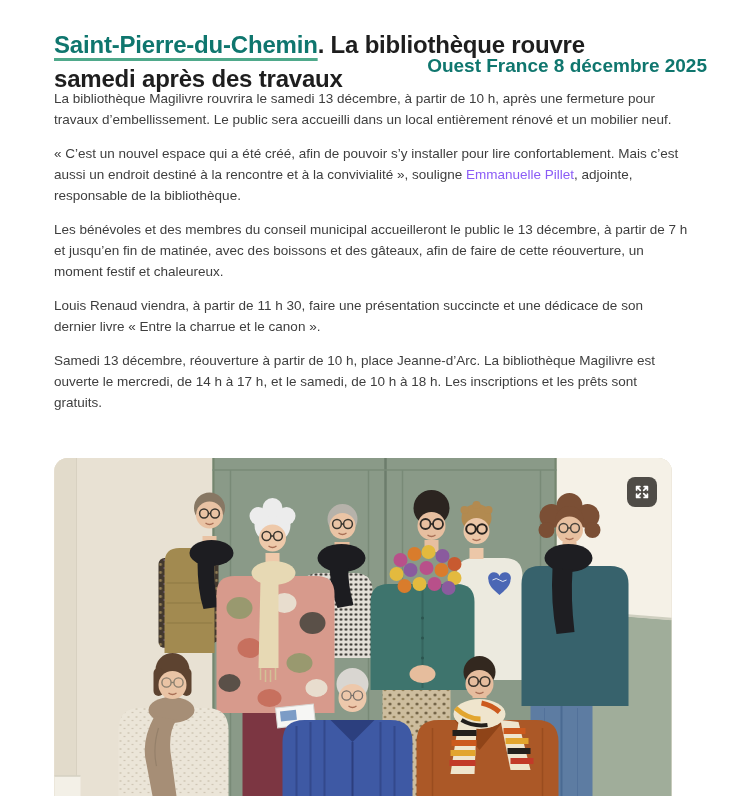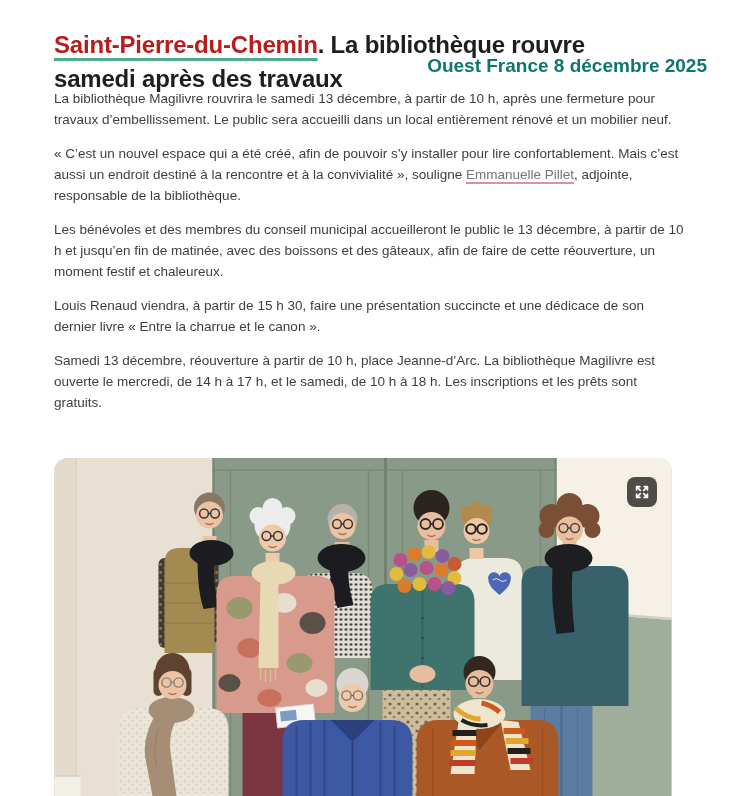--- a/index.html
+++ b/index.html
@@ -3,31 +3,31 @@
 <meta charset="utf-8">
 <style>
   html,body{margin:0;padding:0;background:#fff;}
   body{width:736px;height:796px;overflow:hidden;position:relative;
        font-family:"Liberation Sans","DejaVu Sans",sans-serif;}
   .page{position:absolute;inset:0;background:#fff;}
 
   
   .headline{position:absolute;left:54px;top:12px;width:600px;
     font-size:24px;line-height:34px;font-weight:700;color:#1e1e1e;letter-spacing:-0.2px;}
-  .headline a{color:#b91c1c;text-decoration:underline;cursor:pointer;
+  .headline a{color:#0f766e;text-decoration:underline;cursor:pointer;
     text-decoration-color:#4fa98b;text-decoration-thickness:2.5px;text-underline-offset:5px;}
 
   
   .source-date{position:absolute;top:55px;right:29px;
     font-size:19px;font-weight:700;color:#0f766e;white-space:nowrap;}
 
   
   .body-copy{position:absolute;left:54px;top:88px;width:650px;}
   .body-copy p{margin:0 16px 13px 0;font-size:13.5px;line-height:21px;color:#3e3e3e;}
-  .person-link{color:#737373;text-decoration:underline;cursor:pointer;
+  .person-link{color:#8b5cf6;cursor:pointer;
     text-decoration-color:#d9929e;text-decoration-thickness:1.5px;text-underline-offset:3px;}
 
   
   .photo{position:absolute;left:54px;top:458px;width:618px;height:338px;
     border-radius:14px 14px 0 0;overflow:hidden;background:#e8e1d3;}
   .photo svg{display:block;}
   .expand-btn{position:absolute;top:19px;right:15px;width:30px;height:30px;
     background:rgba(64,62,58,.92);border-radius:8px;display:flex;
     align-items:center;justify-content:center;cursor:pointer;}
 </style>
@@ -36,22 +36,22 @@
 
 <div class="page">
 
   <h1 class="headline"><a>Saint-Pierre-du-Chemin</a><span>. La bibliothèque rouvre samedi après des travaux</span></h1>
 
   <div class="source-date">Ouest France 8 décembre 2025</div>
 
   <div class="body-copy">
     <p>La bibliothèque Magilivre rouvrira le samedi 13 décembre, à partir de 10 h, après une fermeture pour travaux d’embellissement. Le public sera accueilli dans un local entièrement rénové et un mobilier neuf.</p>
     <p><span>« C’est un nouvel espace qui a été créé, afin de pouvoir s’y installer pour lire confortablement. Mais c’est aussi un endroit destiné à la rencontre et à la convivialité », souligne </span><a class="person-link">Emmanuelle Pillet</a><span>, adjointe, responsable de la bibliothèque.</span></p>
-    <p>Les bénévoles et des membres du conseil municipal accueilleront le public le 13 décembre, à partir de 10 h et jusqu’en fin de matinée, avec des boissons et des gâteaux, afin de faire de cette réouverture, un moment festif et chaleureux.</p>
-    <p>Louis Renaud viendra, à partir de 15 h 30, faire une présentation succincte et une dédicace de son dernier livre « Entre la charrue et le canon ».</p>
+    <p>Les bénévoles et des membres du conseil municipal accueilleront le public le 13 décembre, à partir de 7 h et jusqu’en fin de matinée, avec des boissons et des gâteaux, afin de faire de cette réouverture, un moment festif et chaleureux.</p>
+    <p>Louis Renaud viendra, à partir de 11 h 30, faire une présentation succincte et une dédicace de son dernier livre « Entre la charrue et le canon ».</p>
     <p>Samedi 13 décembre, réouverture à partir de 10 h, place Jeanne-d’Arc. La bibliothèque Magilivre est ouverte le mercredi, de 14 h à 17 h, et le samedi, de 10 h à 18 h. Les inscriptions et les prêts sont gratuits.</p>
   </div>
 
   <figure class="photo" style="margin:0;" aria-label="Neuf bénévoles de la bibliothèque Magilivre posent devant des portes vertes">
     <svg width="618" height="338" viewBox="0 0 617 338">
       <defs>
         <pattern id="hound" width="5" height="5" patternUnits="userSpaceOnUse">
           <rect width="5" height="5" fill="#e3dfd7"></rect>
             <circle cx="1.5" cy="1.5" r="1.3" fill="#2f2c28"></circle>
         </pattern>

